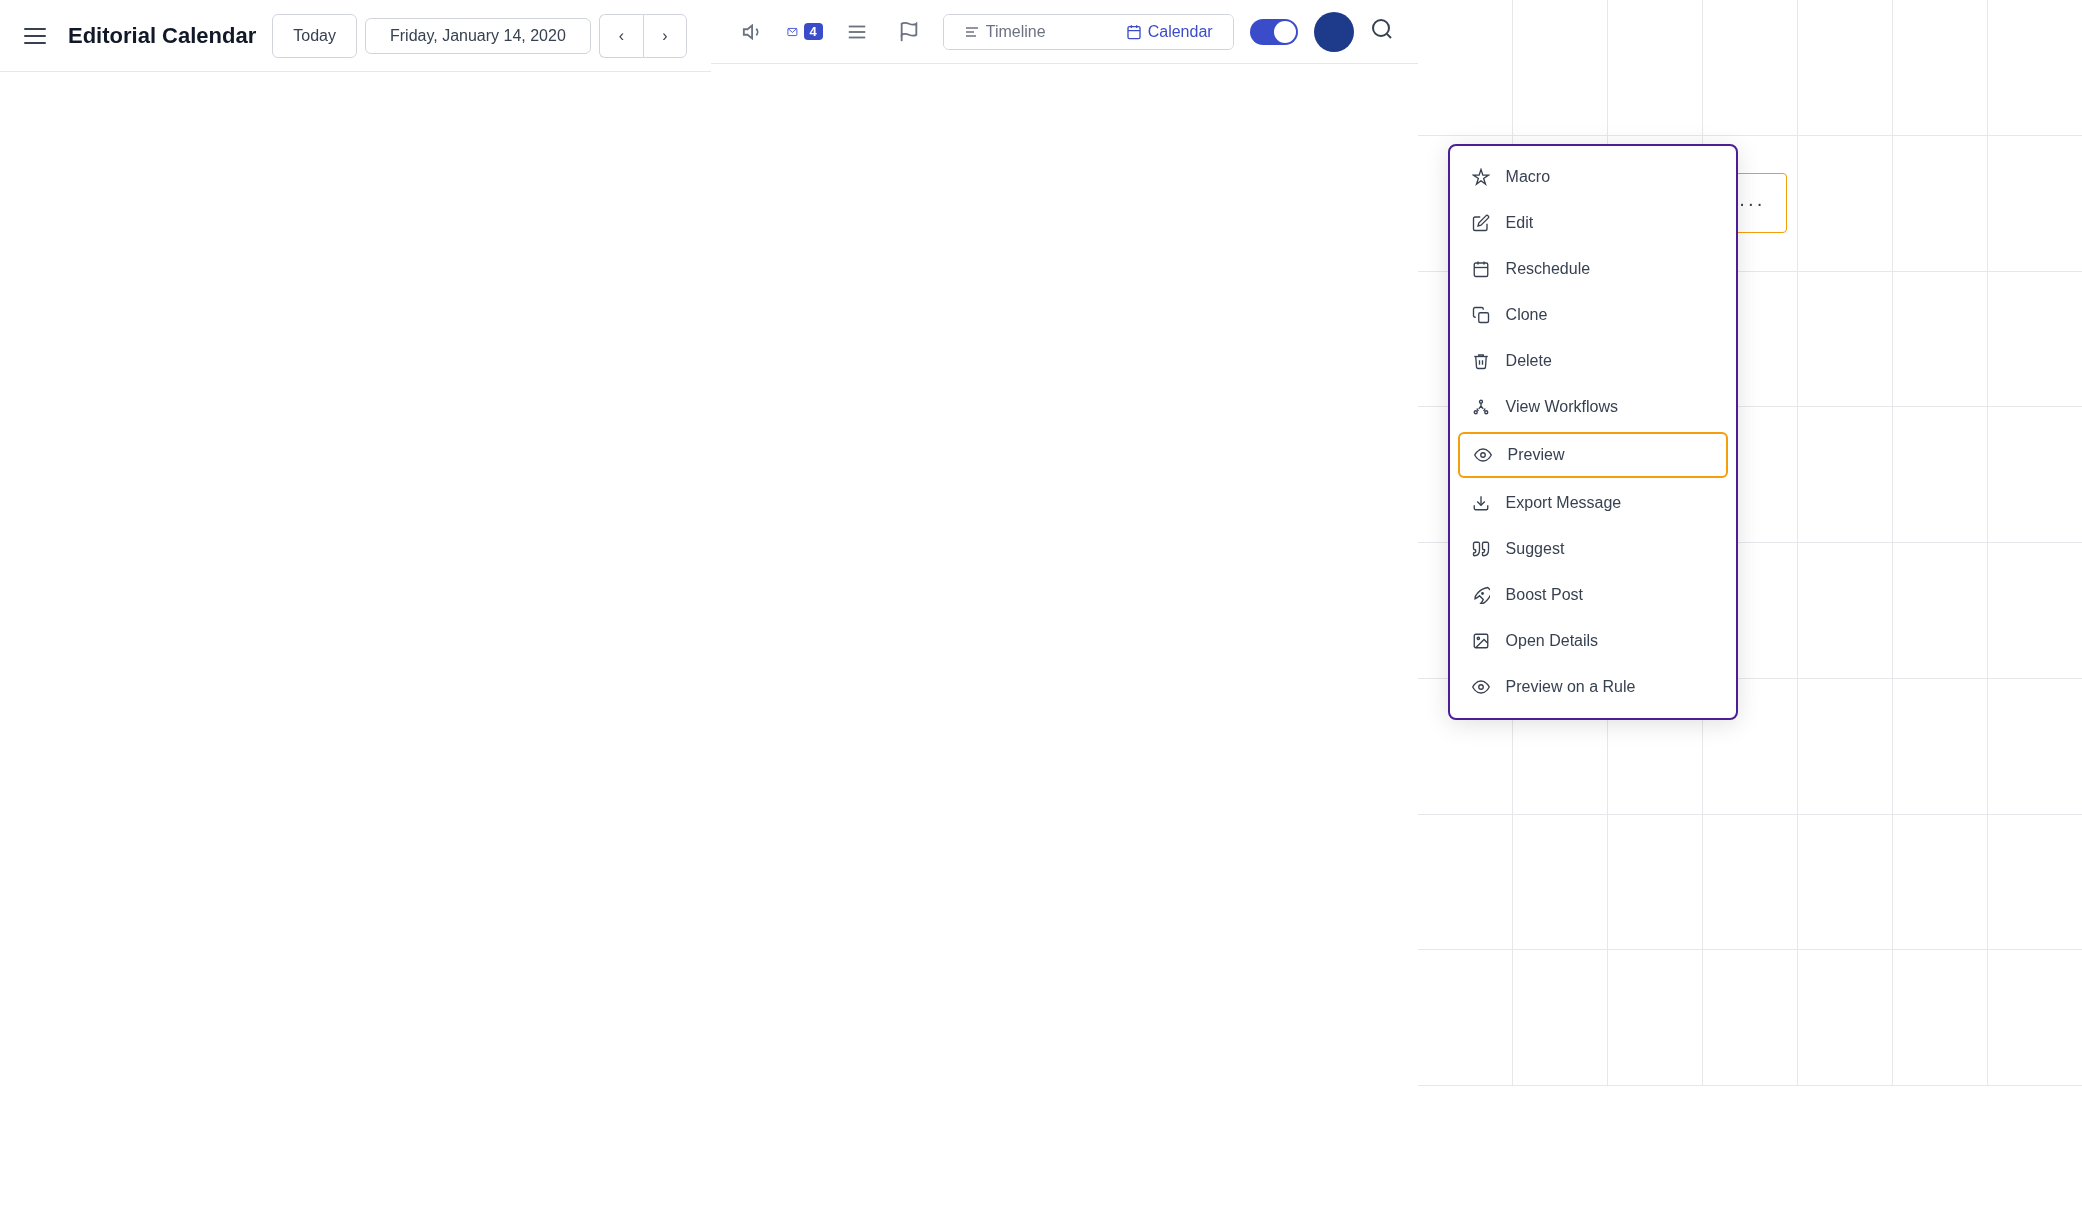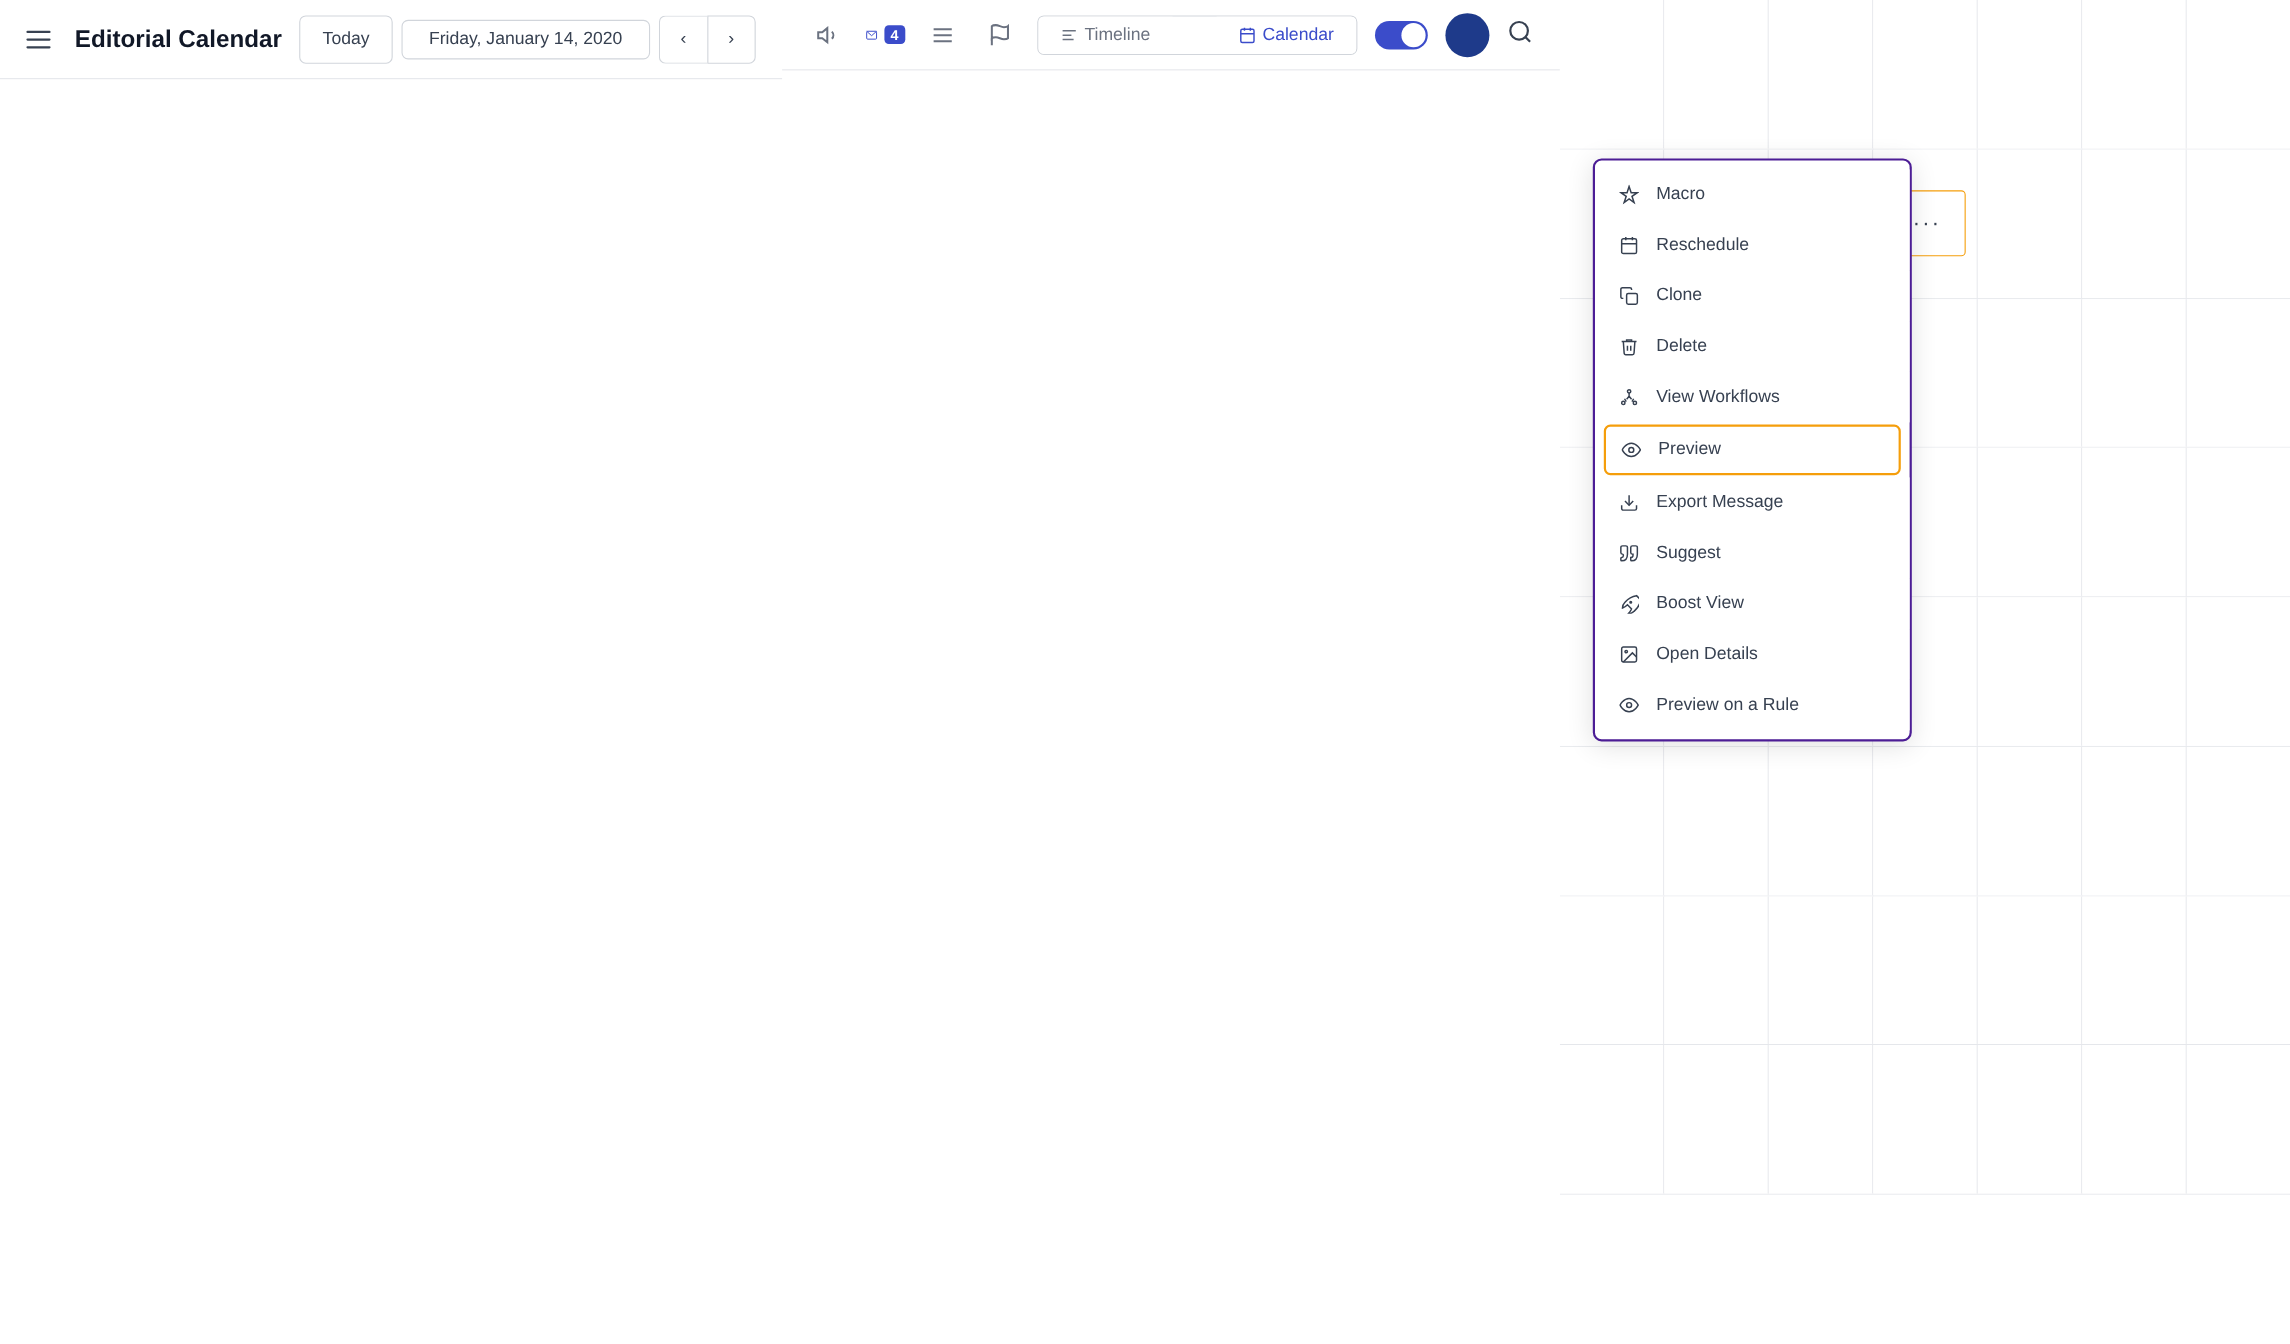--- a/index.html
+++ b/index.html
@@ -535,20 +535,29 @@
           <div class="menu-item-icon">
             <svg width="18" height="18" viewBox="0 0 24 24" fill="none" stroke="currentColor" stroke-width="1.8">
               <path d="M12 2l2.5 7.5H22l-6.5 4.5 2.5 7.5L12 17l-6 4.5 2.5-7.5L2 9.5h7.5L12 2z"></path>
             </svg>
           </div>
           <span class="menu-item-label">Macro</span>
         </div>
         <div class="menu-item">
           <div class="menu-item-icon">
             <svg width="18" height="18" viewBox="0 0 24 24" fill="none" stroke="currentColor" stroke-width="1.8">
+              <path d="M11 4H4a2 2 0 0 0-2 2v14a2 2 0 0 0 2 2h14a2 2 0 0 0 2-2v-7"></path>
+              <path d="M18.5 2.5a2.121 2.121 0 0 1 3 3L12 15l-4 1 1-4 9.5-9.5z"></path>
+            </svg>
+          </div>
+          <span class="menu-item-label">Edit</span>
+        </div>
+        <div class="menu-item">
+          <div class="menu-item-icon">
+            <svg width="18" height="18" viewBox="0 0 24 24" fill="none" stroke="currentColor" stroke-width="1.8">
               <rect x="3" y="4" width="18" height="18" rx="2"></rect>
               <line x1="16" y1="2" x2="16" y2="6"></line>
               <line x1="8" y1="2" x2="8" y2="6"></line>
               <line x1="3" y1="10" x2="21" y2="10"></line>
             </svg>
           </div>
           <span class="menu-item-label">Reschedule</span>
         </div>
         <div class="menu-item">
           <div class="menu-item-icon">
@@ -610,21 +619,21 @@
           </div>
           <span class="menu-item-label">Suggest</span>
         </div>
         <div class="menu-item">
           <div class="menu-item-icon">
             <svg width="18" height="18" viewBox="0 0 24 24" fill="none" stroke="currentColor" stroke-width="1.8">
               <path d="M21 2s-8 1-14 8c-3 3-3 7-3 7s3-1 6-4l5 5s-1 3-4 6c0 0 4 0 7-3 7-6 8-14 8-14l-5-5z"></path>
               <circle cx="14" cy="10" r="1" fill="currentColor"></circle>
             </svg>
           </div>
-          <span class="menu-item-label">Boost View</span>
+          <span class="menu-item-label">Boost Post</span>
         </div>
         <div class="menu-item">
           <div class="menu-item-icon">
             <svg width="18" height="18" viewBox="0 0 24 24" fill="none" stroke="currentColor" stroke-width="1.8">
               <rect x="3" y="3" width="18" height="18" rx="2"></rect>
               <circle cx="8.5" cy="8.5" r="1.5"></circle>
               <polyline points="21 15 16 10 5 21"></polyline>
             </svg>
           </div>
           <span class="menu-item-label">Open Details</span>

